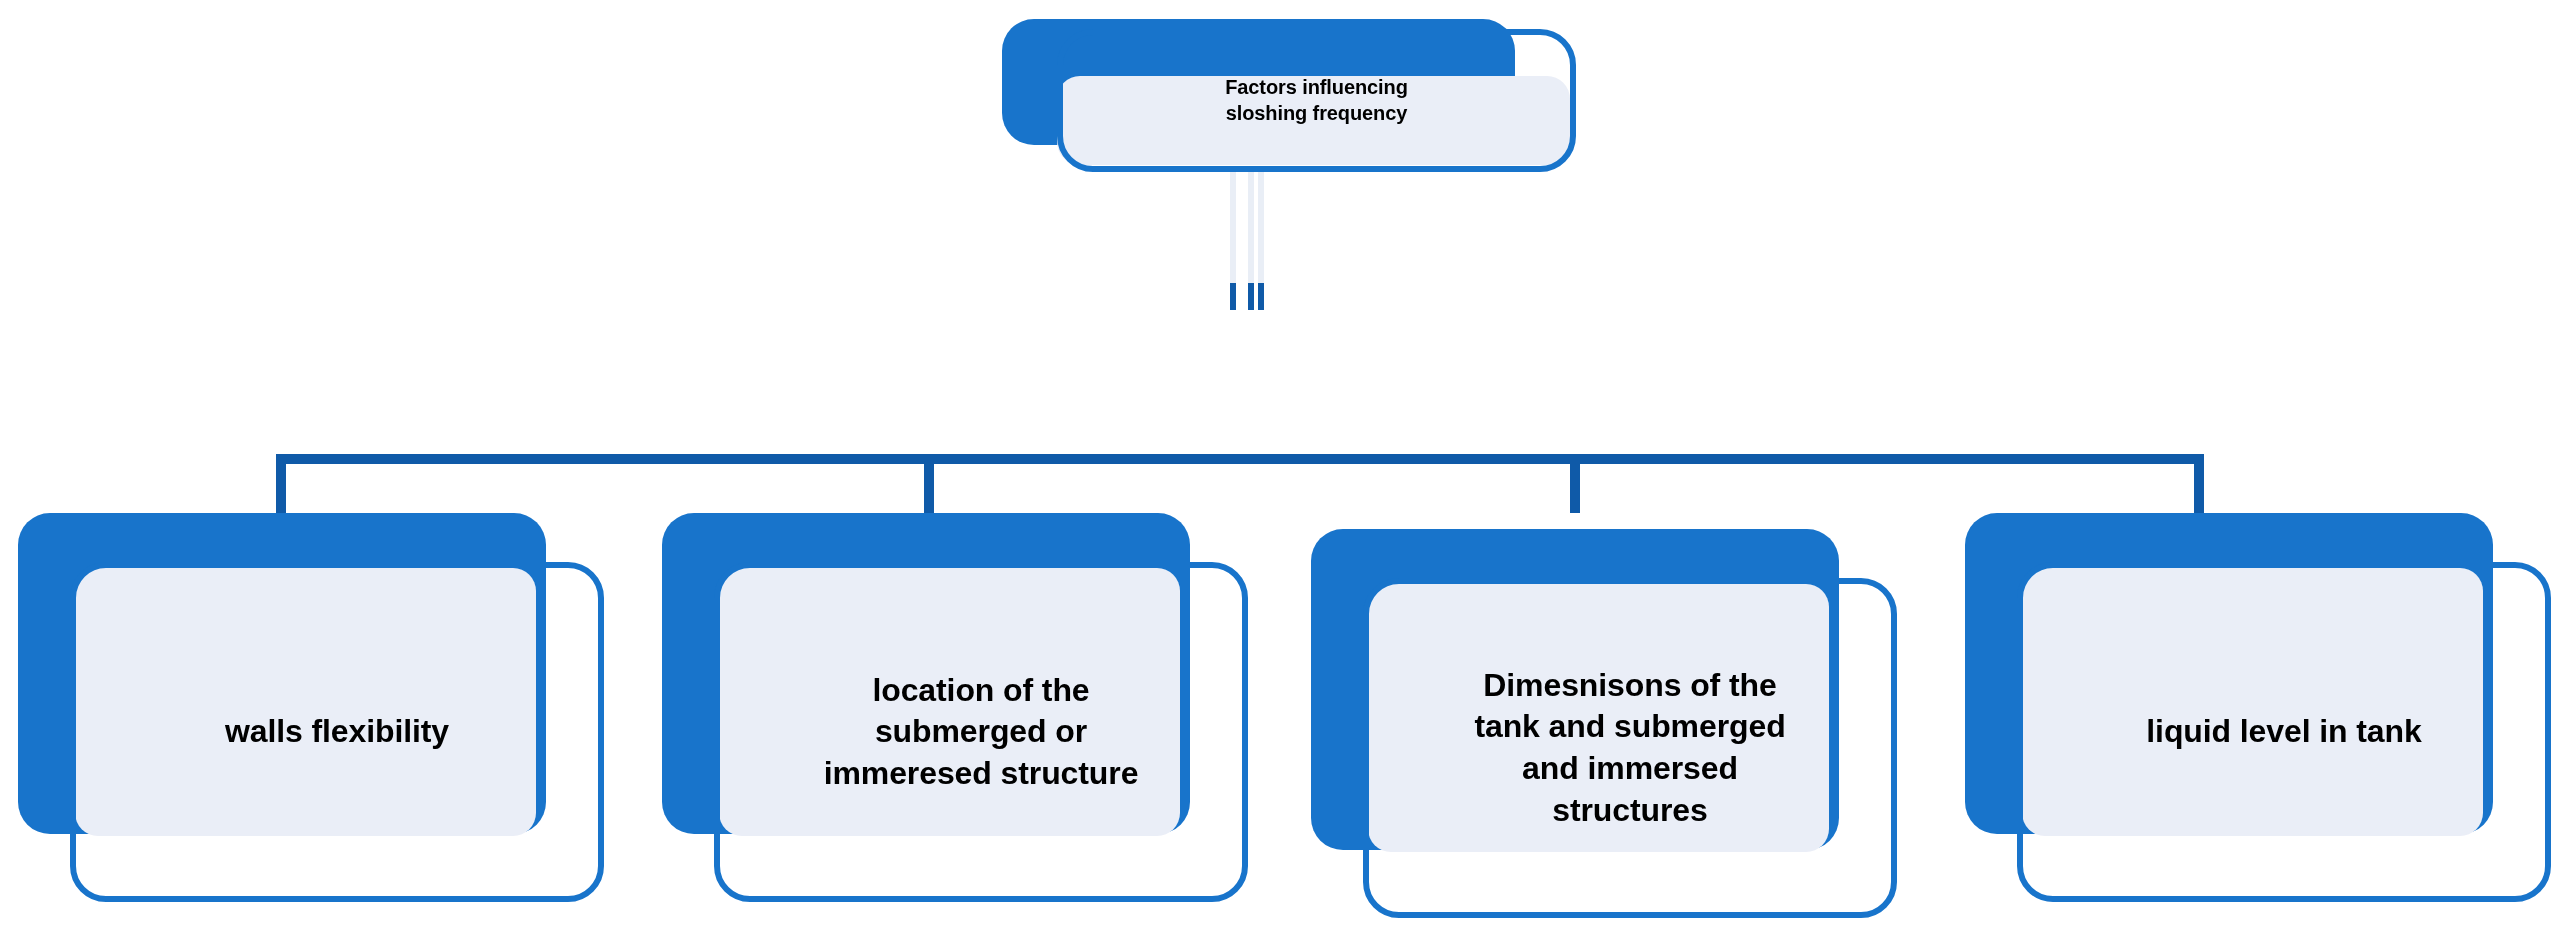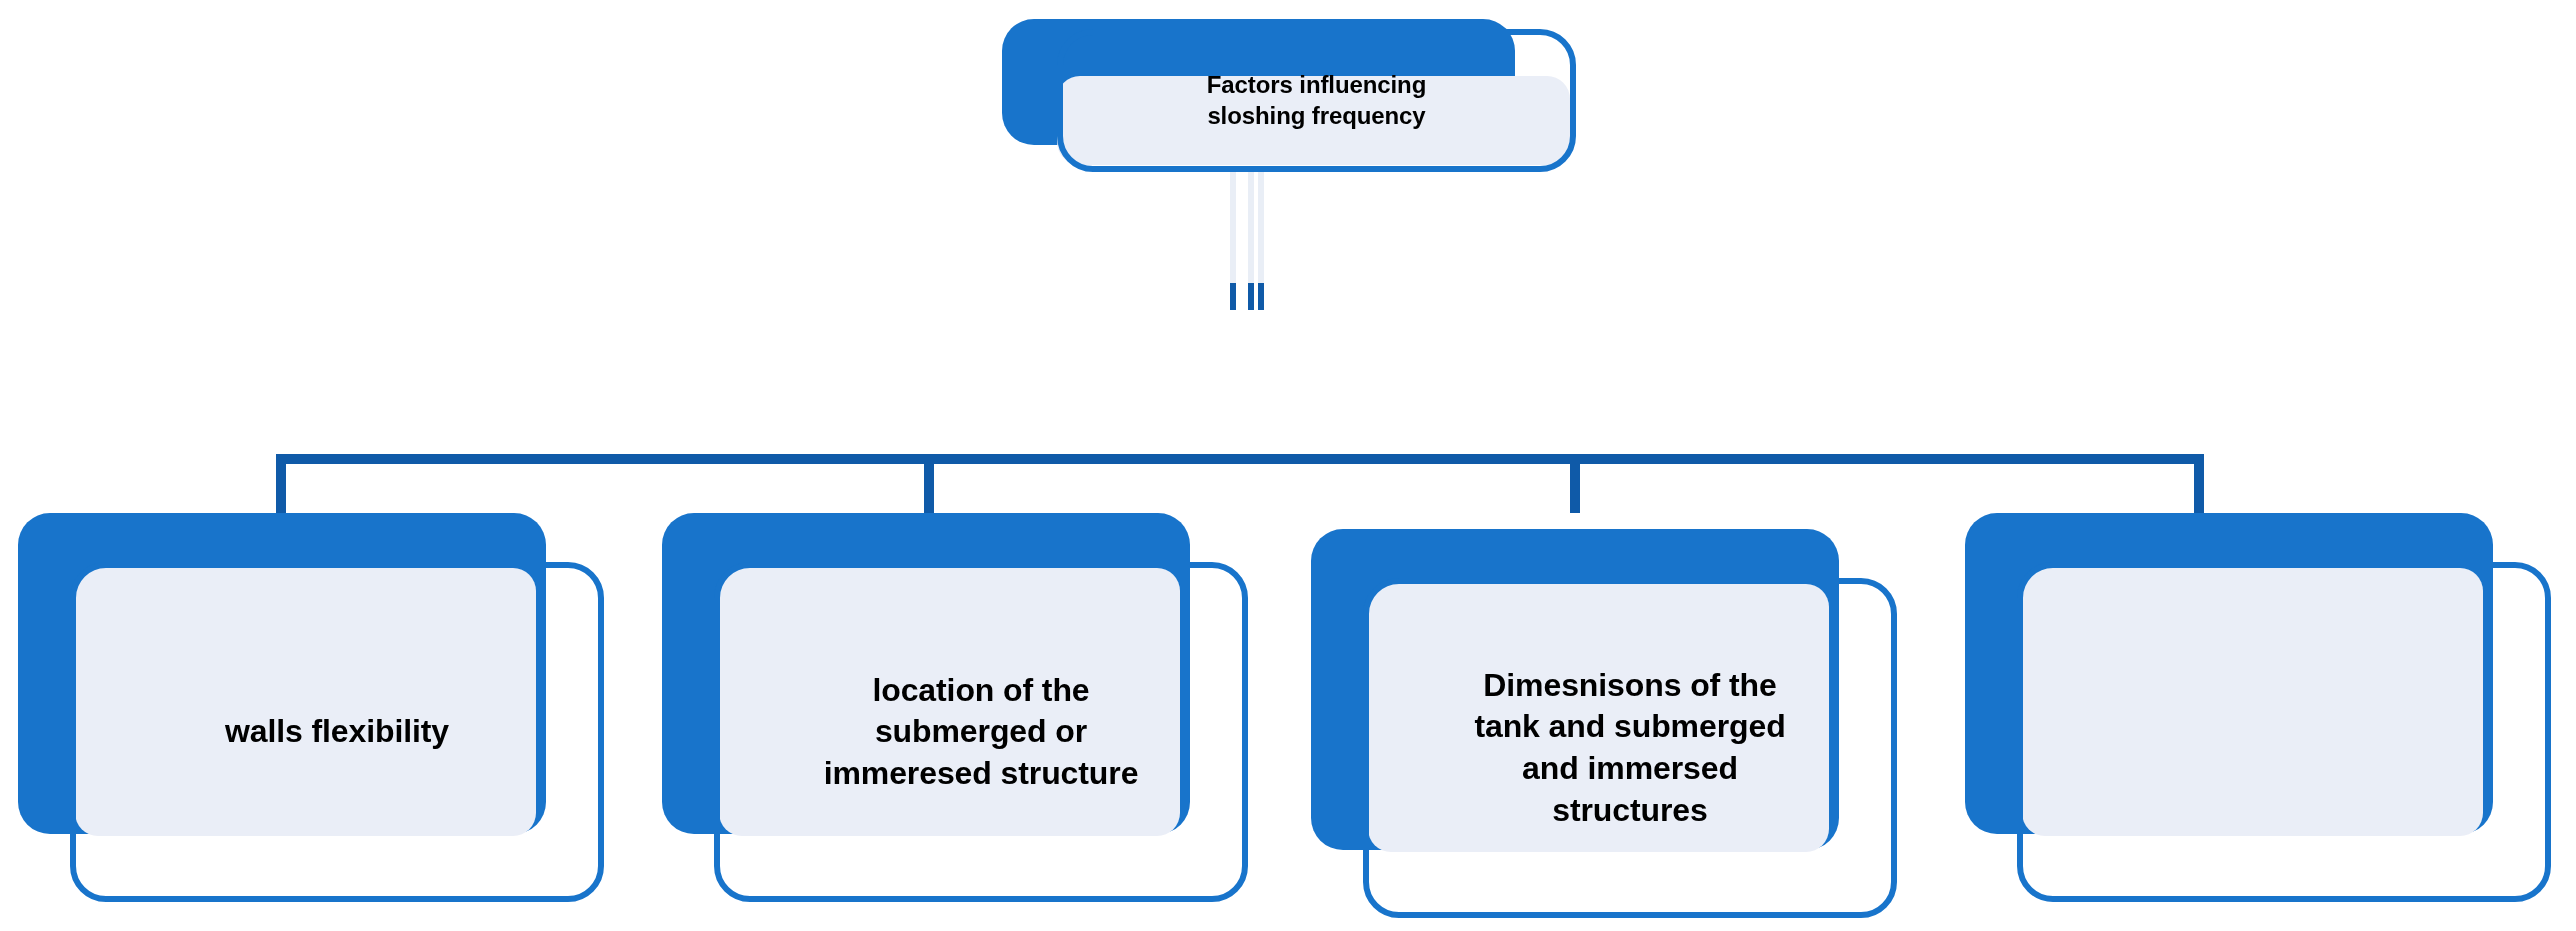--- a/index.html
+++ b/index.html
@@ -82,21 +82,21 @@
 </style>
 </head>
 <body>
 
 <div id="canvas">
 
   <div class="node" style="left:1002px; top:19px; width:576px; height:152px;">
     <div class="layer plate-blue" style="left:0px; top:0px; width:513px; height:126px;"></div>
     <div class="layer plate-fill" style="left:55px; top:57px; width:513px; height:89px;"></div>
     <div class="layer plate-outline" style="left:55px; top:9.6px; width:519px; height:143px;"></div>
-    <div class="node-label" style="left:55px; top:9.6px; width:519px; height:143px; font-size:24px;">Factors influencing
+    <div class="node-label" style="left:55px; top:9.6px; width:519px; height:143px; font-size:20px;">Factors influencing
 sloshing frequency</div>
   </div>
 
   <div class="root-stub" style="left:1230px; top:172px; height:111px;"></div>
   <div class="root-stub" style="left:1248px; top:172px; height:111px;"></div>
   <div class="root-stub" style="left:1258px; top:172px; height:111px;"></div>
 
   <div class="root-stub-dark" style="left:1230px; top:283px; height:27.4px;"></div>
   <div class="root-stub-dark" style="left:1248px; top:283px; height:27.4px;"></div>
   <div class="root-stub-dark" style="left:1258px; top:283px; height:27.4px;"></div>
@@ -131,16 +131,17 @@
     <div class="node-label" style="left:63px; top:49px; width:548px; height:340px; font-size:32px;">Dimesnisons of the
 tank and submerged
 and immersed
 structures</div>
   </div>
 
   <div class="node" style="left:1947px; top:513px; width:611px; height:398px;">
     <div class="layer plate-blue" style="left:18px; top:0px; width:528px; height:321px;"></div>
     <div class="layer plate-fill" style="left:75px; top:55px; width:461px; height:268px;"></div>
     <div class="layer plate-outline" style="left:70px; top:49px; width:534px; height:340px;"></div>
+    <div class="node-label" style="left:63px; top:49px; width:548px; height:340px; font-size:32px;">liquid level in tank</div>
   </div>
 
 </div>
 
 
 </body></html>

